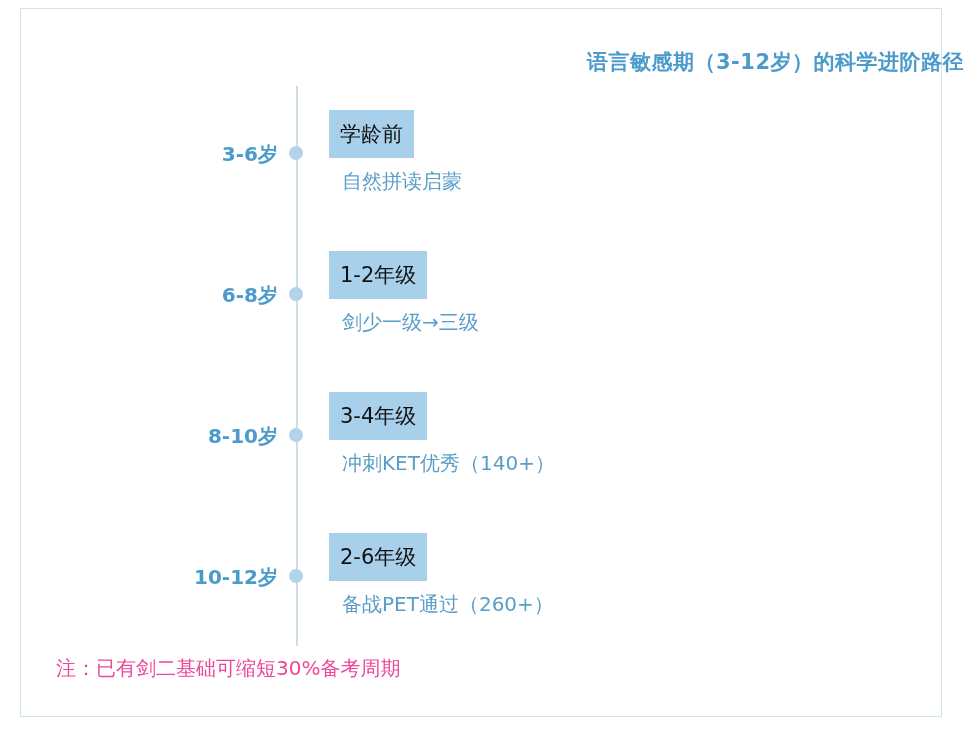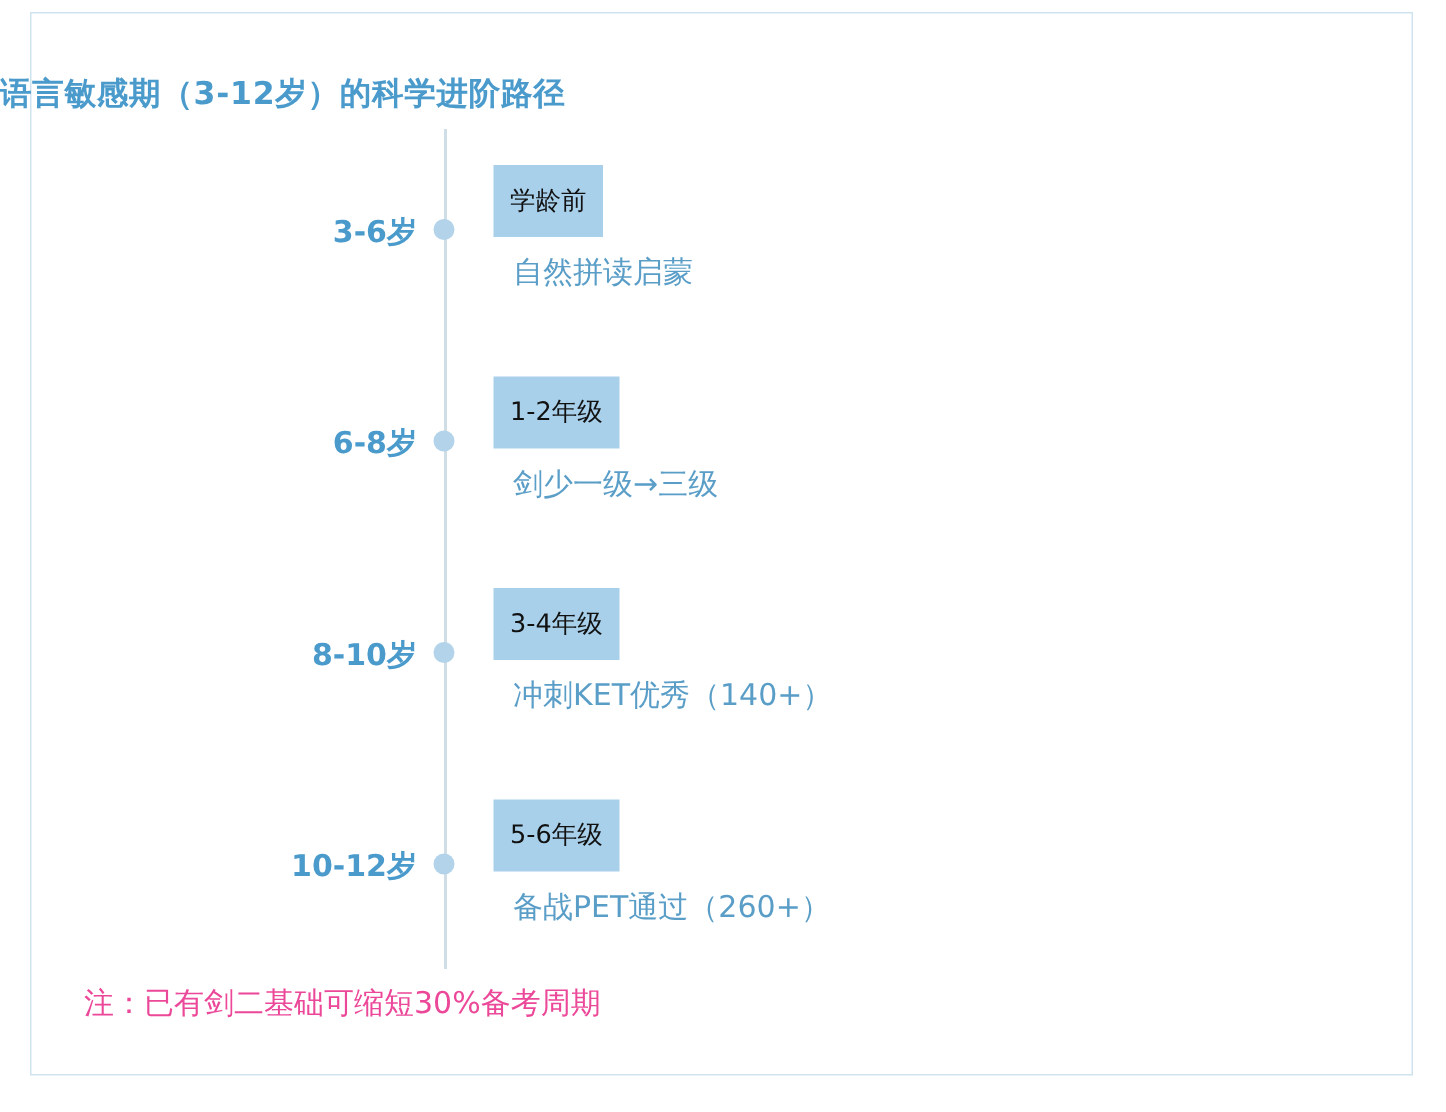--- a/index.html
+++ b/index.html
@@ -1,27 +1,27 @@
 <!DOCTYPE html>
 <html><head>
 <meta charset="utf-8">
 <style>
   html, body { margin: 0; padding: 0; background: #ffffff; }
   body { width: 964px; height: 741px; position: relative; overflow: hidden;
          font-family: "DejaVu Sans", "Liberation Sans", sans-serif; }
   .card { position: absolute; left: 20px; top: 8px; width: 922px; height: 709px;
           border: 1.5px solid #cfe3ef; box-sizing: border-box; background: #fff; }
-  .title { position: absolute; left: 0; width: 964px; top: 48px; text-align: left;
+  .title { position: absolute; left: 0; width: 964px; top: 48px; text-align: right;
            font-size: 21px; font-weight: bold; color: #4a9bcc; letter-spacing: 0.5px; }
   .title span { display: inline-block; transform: translateX(0px); }
   .line { position: absolute; left: 296px; top: 86px; width: 1.5px; height: 560px; background: #cfdde6; }
   .age { position: absolute; right: 686px; font-size: 20px; font-weight: bold; color: #4a9bcc; text-align: left; white-space: nowrap; }
   .dot { position: absolute; left: 289px; width: 14px; height: 14px; border-radius: 50%; background: #b3d3ea; }
   .grade { position: absolute; left: 329px; height: 48px; line-height: 48px; padding: 0 11px;
-           background: #a8d0eb; color: #111; font-size: 17px; white-space: nowrap; }
+           background: #a8d0eb; color: #111; font-size: 21px; white-space: nowrap; }
   .desc { position: absolute; left: 342px; font-size: 20px; color: #5a9ec8; white-space: nowrap; }
   .note { position: absolute; left: 56px; top: 655px; font-size: 20px; color: #ec4899; }
 </style>
 </head>
 <body>
 
 <div class="card"></div>
 <div class="title"><span>语言敏感期（3-12岁）的科学进阶路径</span></div>
 <div class="line"></div>
 
@@ -35,16 +35,16 @@
 <div class="grade" style="top:251px">1-2年级</div>
 <div class="desc" style="top:309px">剑少一级→三级</div>
 
 <div class="age" style="top:423px">8-10岁</div>
 <div class="dot" style="top:428px"></div>
 <div class="grade" style="top:392px">3-4年级</div>
 <div class="desc" style="top:450px">冲刺KET优秀（140+）</div>
 
 <div class="age" style="top:564px">10-12岁</div>
 <div class="dot" style="top:569px"></div>
-<div class="grade" style="top:533px">5-6年级</div>
+<div class="grade" style="top:533px">2-6年级</div>
 <div class="desc" style="top:591px">备战PET通过（260+）</div>
 
 <div class="note">注：已有剑二基础可缩短30%备考周期</div>
 
 </body></html>

